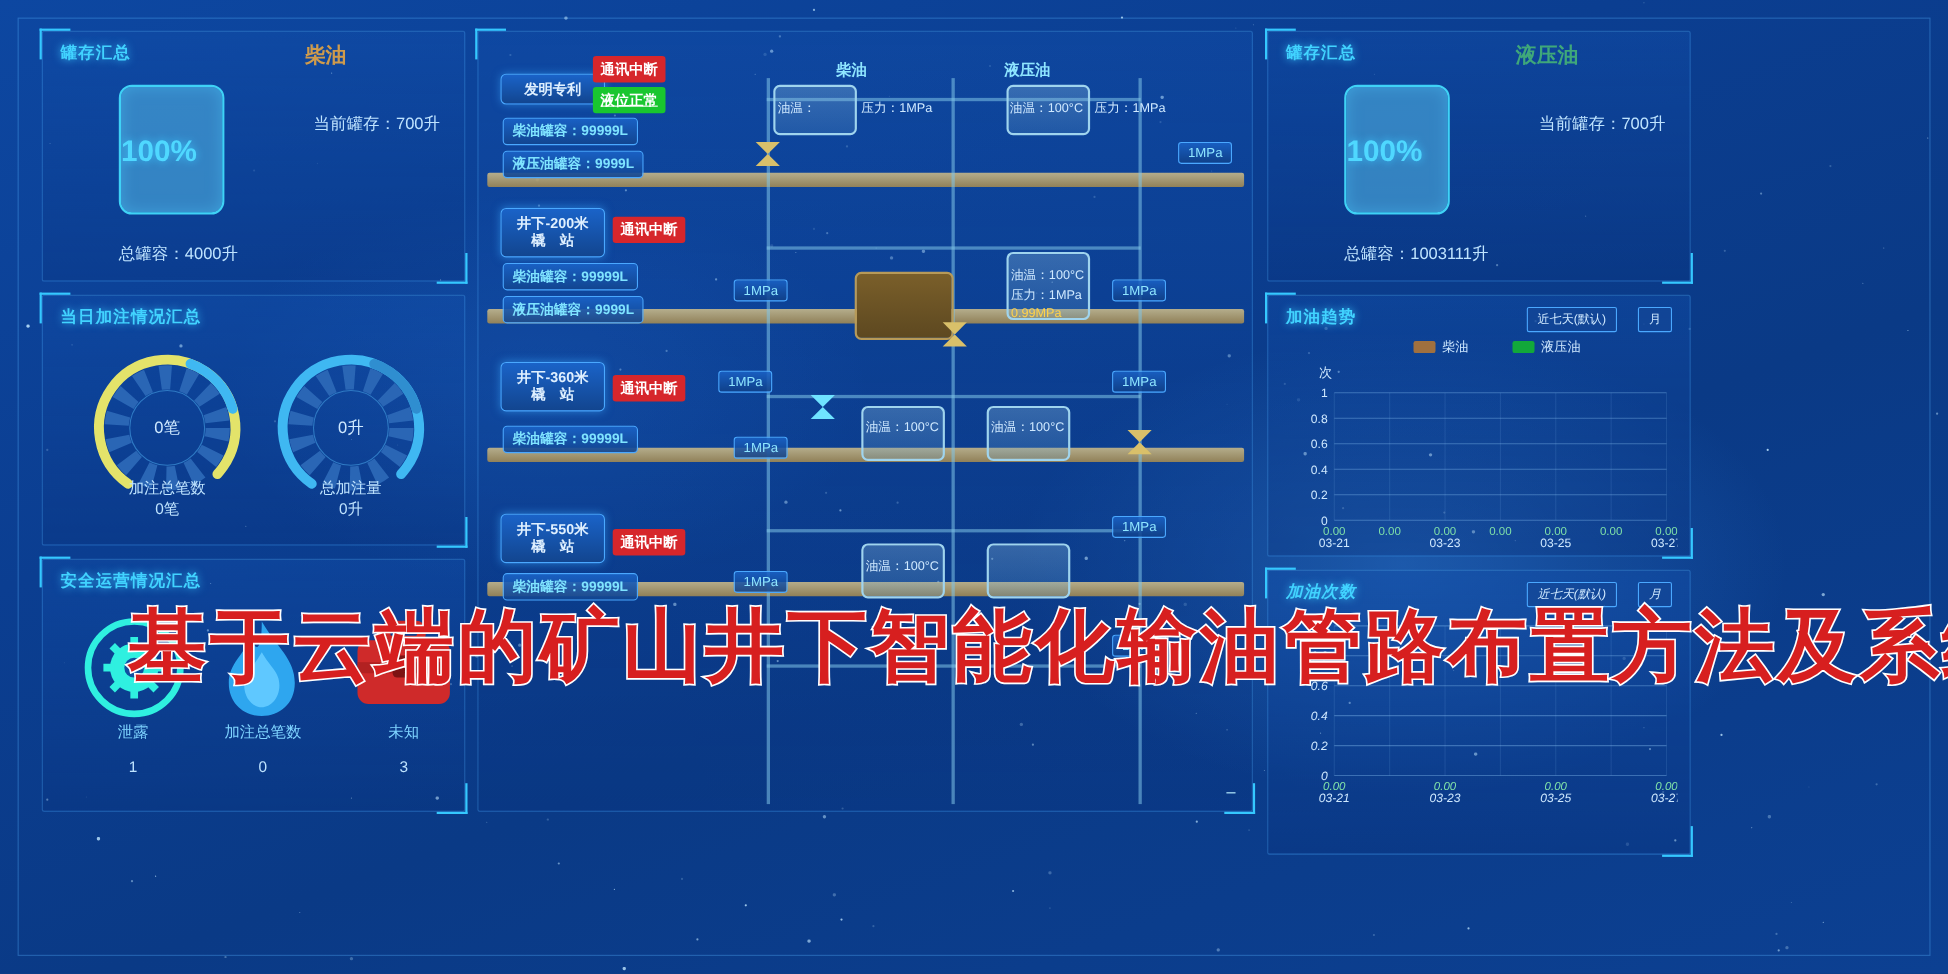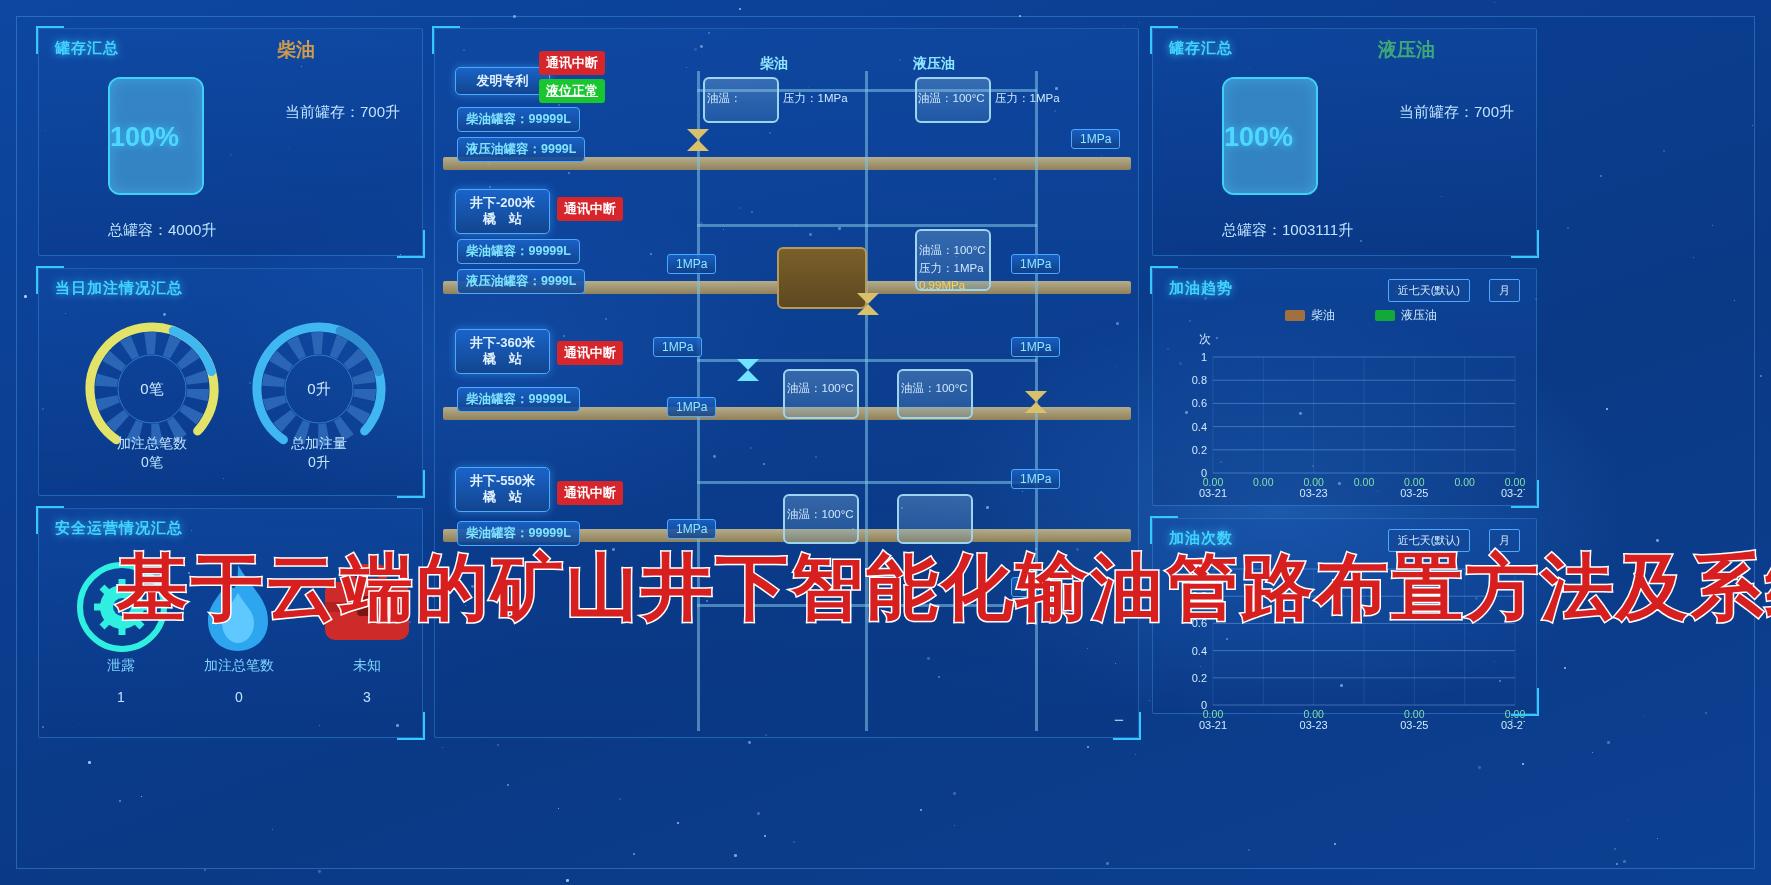--- a/index.html
+++ b/index.html
@@ -529,21 +529,21 @@
           <text x="247.33333333333331" y="137" text-anchor="middle" fill="#7fe0a8" font-size="10.5" font-family="&quot;Liberation Sans&quot;,sans-serif">0.00</text>
           <text x="297.6666666666667" y="137" text-anchor="middle" fill="#7fe0a8" font-size="10.5" font-family="&quot;Liberation Sans&quot;,sans-serif">0.00</text>
           <text x="348" y="137" text-anchor="middle" fill="#7fe0a8" font-size="10.5" font-family="&quot;Liberation Sans&quot;,sans-serif">0.00</text>
           <text x="46" y="148" text-anchor="middle" fill="#cfe9ff" font-size="11" font-family="&quot;Liberation Sans&quot;,sans-serif">03-21</text>
           <text x="146.66666666666666" y="148" text-anchor="middle" fill="#cfe9ff" font-size="11" font-family="&quot;Liberation Sans&quot;,sans-serif">03-23</text>
           <text x="247.33333333333331" y="148" text-anchor="middle" fill="#cfe9ff" font-size="11" font-family="&quot;Liberation Sans&quot;,sans-serif">03-25</text>
           <text x="348" y="148" text-anchor="middle" fill="#cfe9ff" font-size="11" font-family="&quot;Liberation Sans&quot;,sans-serif">03-27</text>
         </svg></div>
   </div>
 
-  <div class="panel" style="left:1152px;top:518px;width:385px;height:196px;">
+  <div class="panel" style="left:1152px;top:518px;width:385px;height:259px;font-style:italic;">
     <div class="ptitle">加油次数</div>
 
     <div class="selbtn" style="right:66px;top:10px;">近七天(默认)</div>
     <div class="selbtn" style="right:16px;top:10px;">月</div>
 
     <div class="chart" id="chart2" style="left:14px;top:42px;width:358px;height:170px;"><svg width="358" height="170">
           <line x1="46" x2="348" y1="144" y2="144" stroke="rgba(150,205,255,.35)" stroke-width="1"></line>
           <text x="40" y="148" text-anchor="end" fill="#cfe9ff" font-size="11" font-family="&quot;Liberation Sans&quot;,sans-serif">0</text>
           <line x1="46" x2="348" y1="116.8" y2="116.8" stroke="rgba(150,205,255,.35)" stroke-width="1"></line>
           <text x="40" y="120.8" text-anchor="end" fill="#cfe9ff" font-size="11" font-family="&quot;Liberation Sans&quot;,sans-serif">0.2</text>

